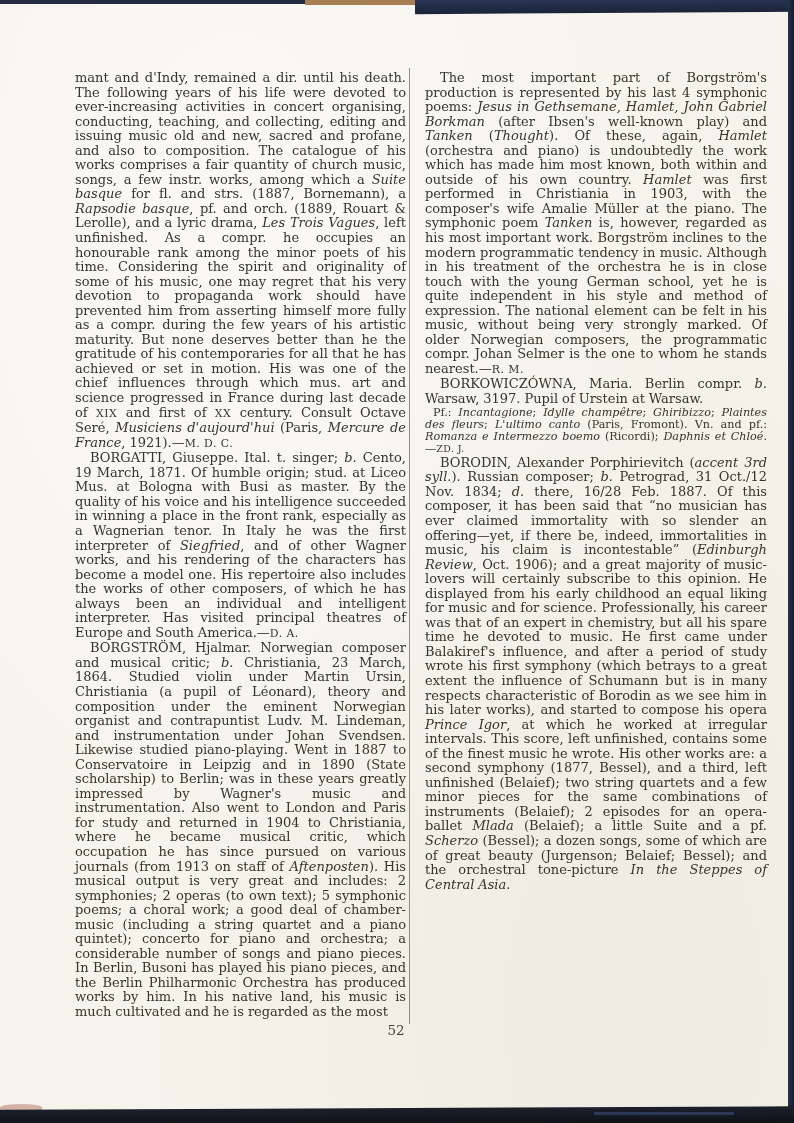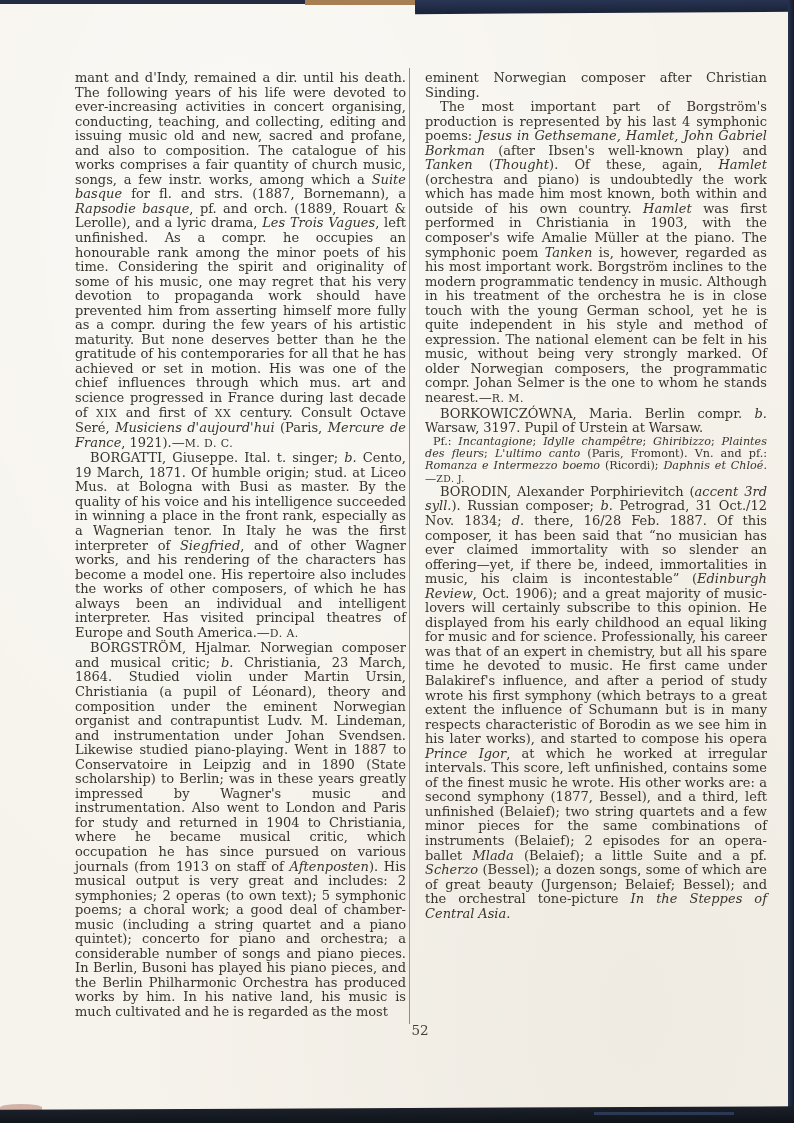--- a/index.html
+++ b/index.html
@@ -35,41 +35,40 @@
     word-spacing:-0.2px;
   }
   .p-cont{text-indent:0;}
   .p-entry{text-indent:15px;}
   .p-plain{text-indent:15px;}
   .p-small{font-size:11.2px;line-height:12.3px;text-indent:8px;}
   .r-i{font-style:italic;}
   .r-b{font-weight:normal;}
   .r-sc{font-size:.84em;letter-spacing:.5px;}
   .page-number{
-    position:absolute;left:398px;top:1022px;width:44px;text-align:center;
+    position:absolute;left:374px;top:1022px;width:44px;text-align:center;
     font-size:13.5px;color:#45413a;
   }
 </style>
 </head>
 <body>
 
 <div class="scan">
 
   <div class="paper-tint"></div>
 
 
   <div class="column-divider"></div>
 
   <div class="col" style="left:75px;width:331px;">
       <p class="para p-cont"><span class="">mant and d'Indy, remained a dir. until his death. The following years of his life were devoted to ever-increasing activities in concert organising, conducting, teaching, and collecting, editing and issuing music old and new, sacred and profane, and also to composition.  The catalogue of his works comprises a fair quantity of church music, songs, a few instr. works, among which a </span><span class="r-i">Suite basque</span><span class=""> for fl. and strs. (1887, Bornemann), a </span><span class="r-i">Rapsodie basque</span><span class="">, pf. and orch. (1889, Rouart &amp; Lerolle), and a lyric drama, </span><span class="r-i">Les Trois Vagues</span><span class="">, left unfinished.  As a compr. he occupies an honourable rank among the minor poets of his time.  Considering the spirit and originality of some of his music, one may regret that his very devotion to propaganda work should have prevented him from asserting himself more fully as a compr. during the few years of his artistic maturity.  But none deserves better than he the gratitude of his contemporaries for all that he has achieved or set in motion.  His was one of the chief influences through which mus. art and science progressed in France during last decade of </span><span class="r-sc">XIX</span><span class=""> and first of </span><span class="r-sc">XX</span><span class=""> century.  Consult Octave Seré, </span><span class="r-i">Musiciens d'aujourd'hui</span><span class=""> (Paris, </span><span class="r-i">Mercure de France</span><span class="">, 1921).—</span><span class="r-sc">M. D. C.</span></p>
       <p class="para p-entry"><span class="r-b">BORGATTI, Giuseppe.</span><span class="">  Ital. t. singer; </span><span class="r-i">b.</span><span class=""> Cento, 19 March, 1871.  Of humble origin; stud. at Liceo Mus. at Bologna with Busi as master.  By the quality of his voice and his intelligence succeeded in winning a place in the front rank, especially as a Wagnerian tenor.  In Italy he was the first interpreter of </span><span class="r-i">Siegfried</span><span class="">, and of other Wagner works, and his rendering of the characters has become a model one.  His repertoire also includes the works of other composers, of which he has always been an individual and intelligent interpreter.  Has visited principal theatres of Europe and South America.—</span><span class="r-sc">D. A.</span></p>
       <p class="para p-entry"><span class="r-b">BORGSTRÖM, Hjalmar.</span><span class="">  Norwegian composer and musical critic; </span><span class="r-i">b.</span><span class=""> Christiania, 23 March, 1864. Studied violin under Martin Ursin, Christiania (a pupil of Léonard), theory and composition under the eminent Norwegian organist and contrapuntist Ludv. M. Lindeman, and instrumentation under Johan Svendsen.  Likewise studied piano-playing.  Went in 1887 to Conservatoire in Leipzig and in 1890 (State scholarship) to Berlin;  was in these years greatly impressed by Wagner's music and instrumentation.  Also went to London and Paris for study and returned in 1904 to Christiania, where he became musical critic, which occupation he has since pursued on various journals (from 1913 on staff of </span><span class="r-i">Aftenposten</span><span class="">).  His musical output is very great and includes:  2 symphonies;  2 operas (to own text);  5 symphonic poems;  a choral work;  a good deal of chamber-music (including a string quartet and a piano quintet);  concerto for piano and orchestra;  a considerable number of songs and piano pieces.  In Berlin, Busoni has played his piano pieces, and the Berlin Philharmonic Orchestra has produced works by him.  In his native land, his music is much cultivated and he is regarded as the most</span></p>
     </div>
   <div class="col" style="left:425px;width:342px;">
-      <p class="para p-cont"><span class="">eminent Norwegian composer after Christian Sinding.</span></p>
       <p class="para p-plain"><span class="">The most important part of Borgström's production is represented by his last 4 symphonic poems:  </span><span class="r-i">Jesus in Gethsemane, Hamlet, John Gabriel Borkman</span><span class=""> (after Ibsen's well-known play) and </span><span class="r-i">Tanken</span><span class=""> (</span><span class="r-i">Thought</span><span class="">).  Of these, again, </span><span class="r-i">Hamlet</span><span class=""> (orchestra and piano) is undoubtedly the work which has made him most known, both within and outside of his own country.  </span><span class="r-i">Hamlet</span><span class=""> was first performed in Christiania in 1903, with the composer's wife Amalie Müller at the piano. The symphonic poem </span><span class="r-i">Tanken</span><span class=""> is, however, regarded as his most important work.  Borgström inclines to the modern programmatic tendency in music.  Although in his treatment of the orchestra he is in close touch with the young German school, yet he is quite independent in his style and method of expression. The national element can be felt in his music, without being very strongly marked.  Of older Norwegian composers, the programmatic compr. Johan Selmer is the one to whom he stands nearest.—</span><span class="r-sc">R. M.</span></p>
       <p class="para p-entry"><span class="r-b">BORKOWICZÓWNA, Maria.</span><span class="">  Berlin compr. </span><span class="r-i">b.</span><span class=""> Warsaw, 3197.  Pupil of Urstein at Warsaw.</span></p>
       <p class="para p-small"><span class="">Pf.:  </span><span class="r-i">Incantagione</span><span class="">;  </span><span class="r-i">Idylle champêtre</span><span class="">;  </span><span class="r-i">Ghiribizzo</span><span class="">;  </span><span class="r-i">Plaintes des fleurs</span><span class="">;  </span><span class="r-i">L'ultimo canto</span><span class=""> (Paris, Fromont). Vn. and pf.:  </span><span class="r-i">Romanza e Intermezzo boemo</span><span class=""> (Ricordi); </span><span class="r-i">Daphnis et Chloé.</span><span class="">—</span><span class="r-sc">ZD. J.</span></p>
       <p class="para p-entry"><span class="r-b">BORODIN, Alexander Porphirievitch</span><span class=""> (</span><span class="r-i">accent 3rd syll.</span><span class="">).  Russian composer; </span><span class="r-i">b.</span><span class=""> Petrograd, 31 Oct./12 Nov. 1834; </span><span class="r-i">d.</span><span class=""> there, 16/28 Feb. 1887. Of this composer, it has been said that “no musician has ever claimed immortality with so slender an offering—yet, if there be, indeed, immortalities in music, his claim is incontestable” (</span><span class="r-i">Edinburgh Review</span><span class="">, Oct. 1906); and a great majority of music-lovers will certainly subscribe to this opinion.  He displayed from his early childhood an equal liking for music and for science.  Professionally, his career was that of an expert in chemistry, but all his spare time he devoted to music.  He first came under Balakiref's influence, and after a period of study wrote his first symphony (which betrays to a great extent the influence of Schumann but is in many respects characteristic of Borodin as we see him in his later works), and started to compose his opera </span><span class="r-i">Prince Igor</span><span class="">, at which he worked at irregular intervals. This score, left unfinished, contains some of the finest music he wrote.  His other works are:  a second symphony (1877, Bessel), and a third, left unfinished (Belaief);  two string quartets and a few minor pieces for the same combinations of instruments (Belaief); 2 episodes for an opera-ballet </span><span class="r-i">Mlada</span><span class=""> (Belaief); a little Suite and a pf. </span><span class="r-i">Scherzo</span><span class=""> (Bessel); a dozen songs, some of which are of great beauty (Jurgenson; Belaief; Bessel);  and the orchestral tone-picture </span><span class="r-i">In the Steppes of Central Asia</span><span class="">.</span></p>
     </div>
 
   <div class="page-number">52</div>
 
   <div class="edge-top-left"></div>
   <div class="edge-top-tan"></div>

